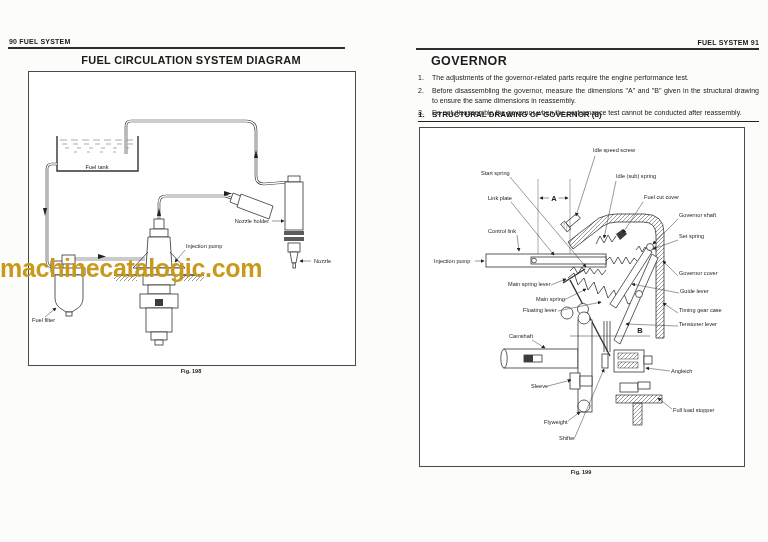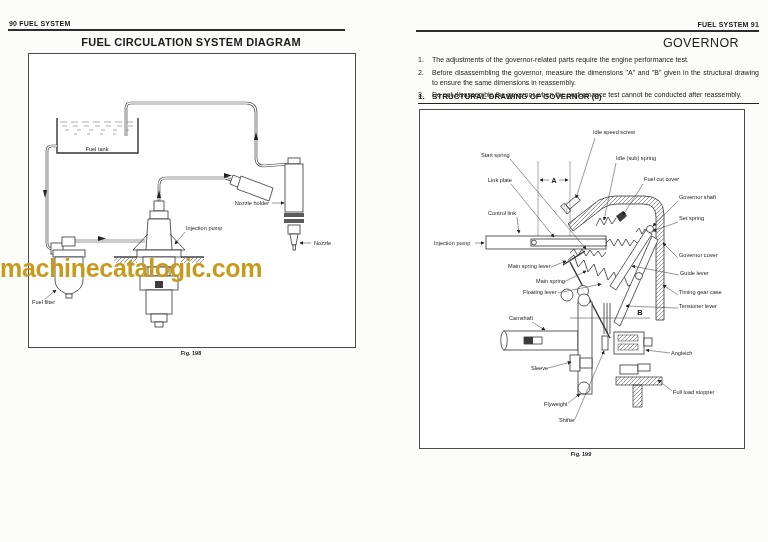--- a/index.html
+++ b/index.html
@@ -1,37 +1,37 @@
 <!DOCTYPE html>
 <html><head>
 <meta charset="utf-8">
 <style>
   html,body{margin:0;padding:0;}
   body{
     width:768px;height:542px;position:relative;overflow:hidden;
     background:#fcfcfb;color:#1b1b1b;
     font-family:"Liberation Sans", sans-serif;
   }
-  .abs{position:absolute;}
+  .abs{position:absolute;margin-top:18px;}
   
   .watermark{
     position:absolute;left:0;top:254px;width:768px;
     font-size:25px;font-weight:bold;letter-spacing:-0.3px;
     z-index:6;pointer-events:none;
   }
   
   .hdr{font-size:7px;font-weight:bold;letter-spacing:.2px;}
   .hdr-left{left:9px;top:20px;}
   .hdr-right{right:9px;top:21px;}
   .rule{background:#2e2e2e;}
   .rule-left{left:8px;top:29px;width:337px;height:2px;}
   .rule-right{left:416px;top:30px;width:343px;height:1.5px;}
   
   .title-left{left:28px;top:36px;width:326px;text-align:center;font-size:11px;font-weight:bold;letter-spacing:.3px;}
-  .title-right{left:414px;top:36px;width:325px;text-align:right;font-size:12.5px;font-weight:normal;letter-spacing:.4px;}
+  .title-right{left:431px;top:36px;width:325px;text-align:left;font-size:12.5px;font-weight:bold;letter-spacing:.4px;}
   
   .notes{left:418px;top:55px;width:341px;font-size:7px;line-height:1.45;}
   .note-row{display:flex;margin-bottom:2.5px;}
   .note-num{flex:none;width:14px;}
   .note-text{flex:1;text-align:justify;}
   
   .sec-head{left:418px;top:92px;width:341px;font-size:8px;font-weight:bold;display:flex;}
   .sec-num{flex:none;width:14px;}
   .sec-rule{left:418px;top:103px;width:341px;height:1.4px;background:#222;}
   

